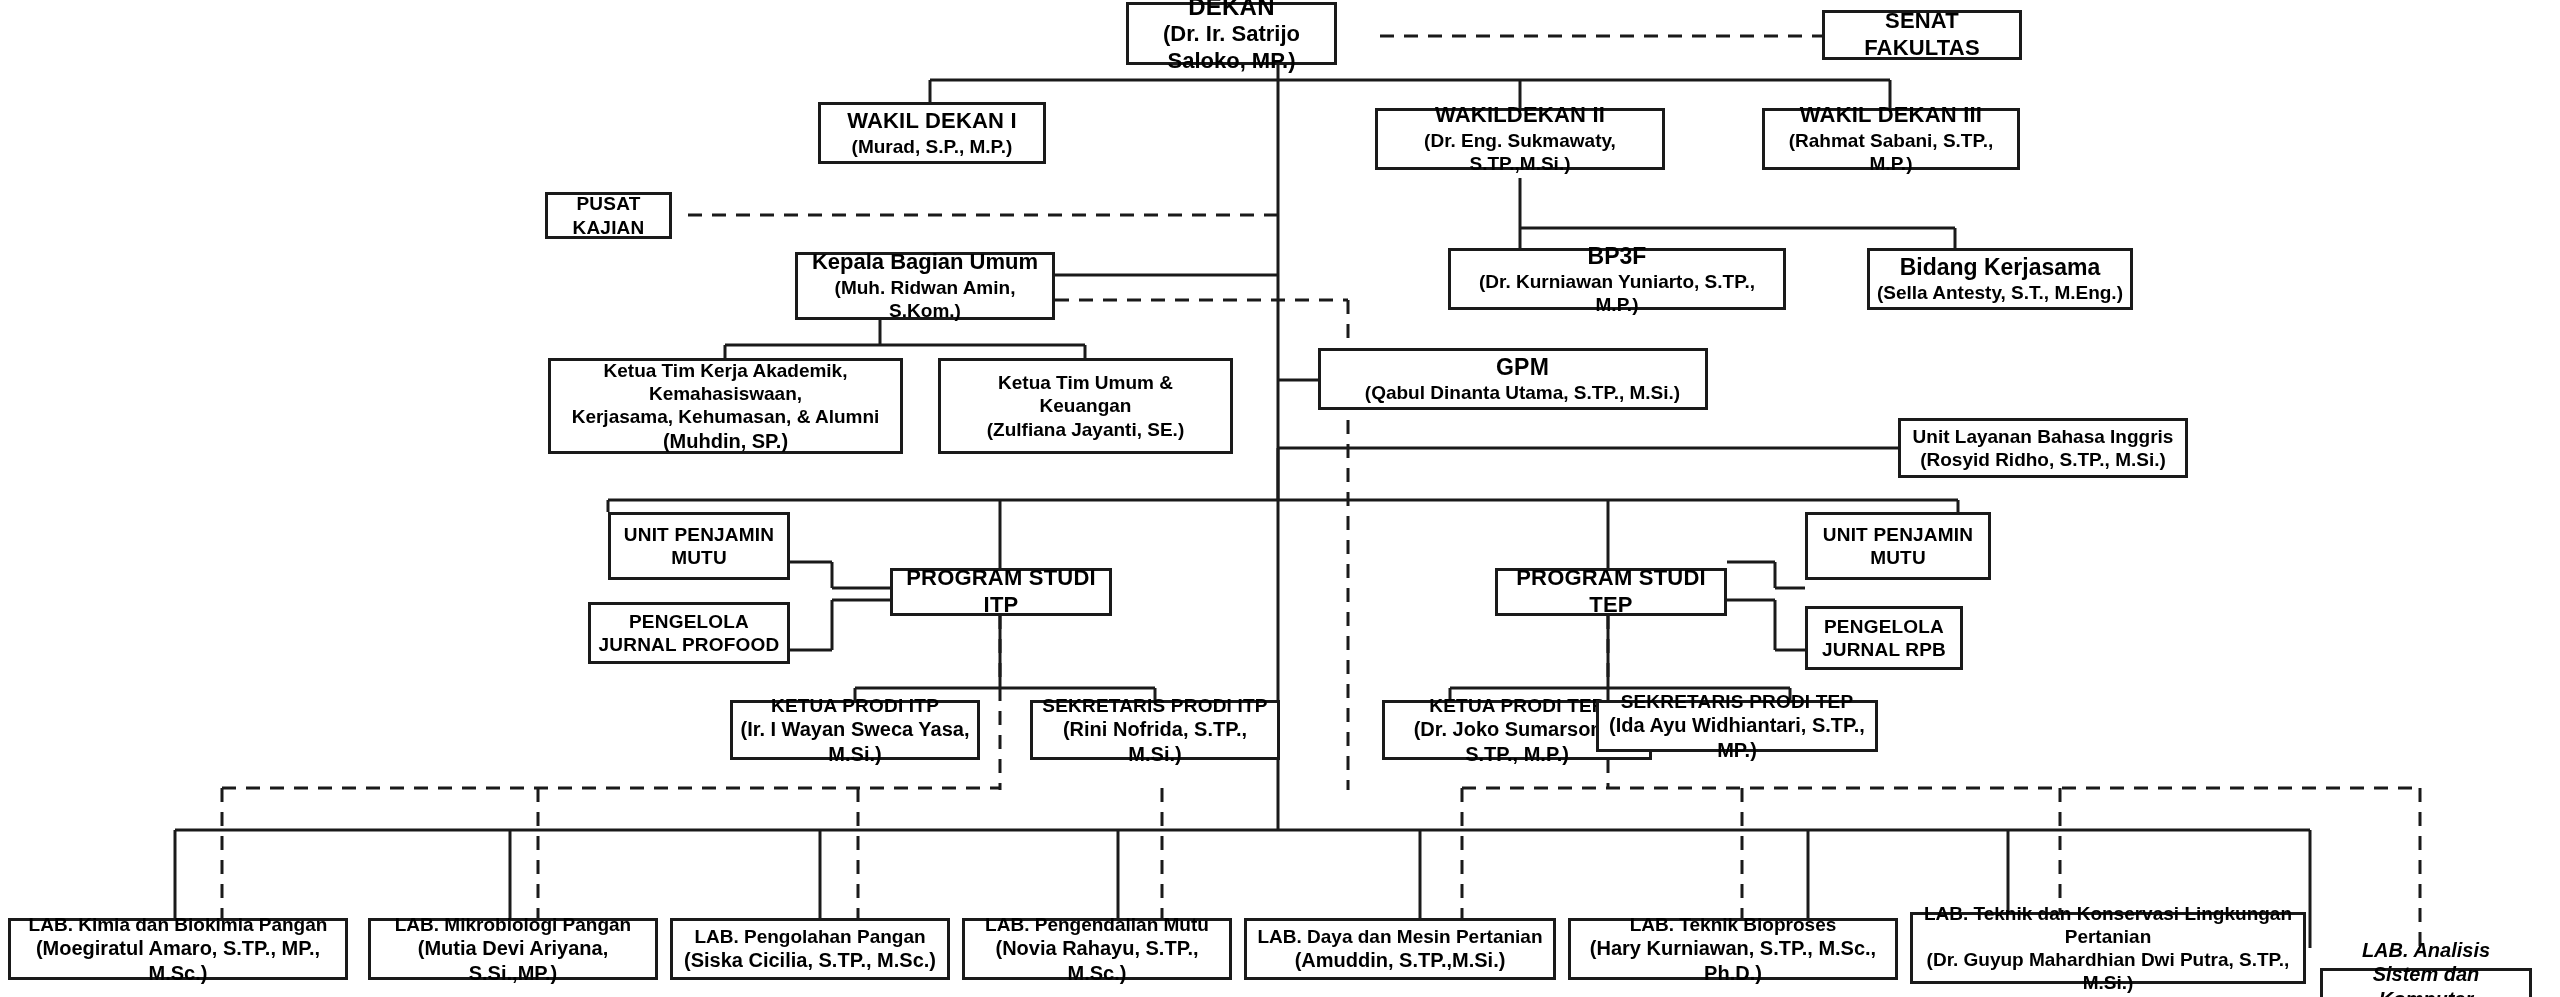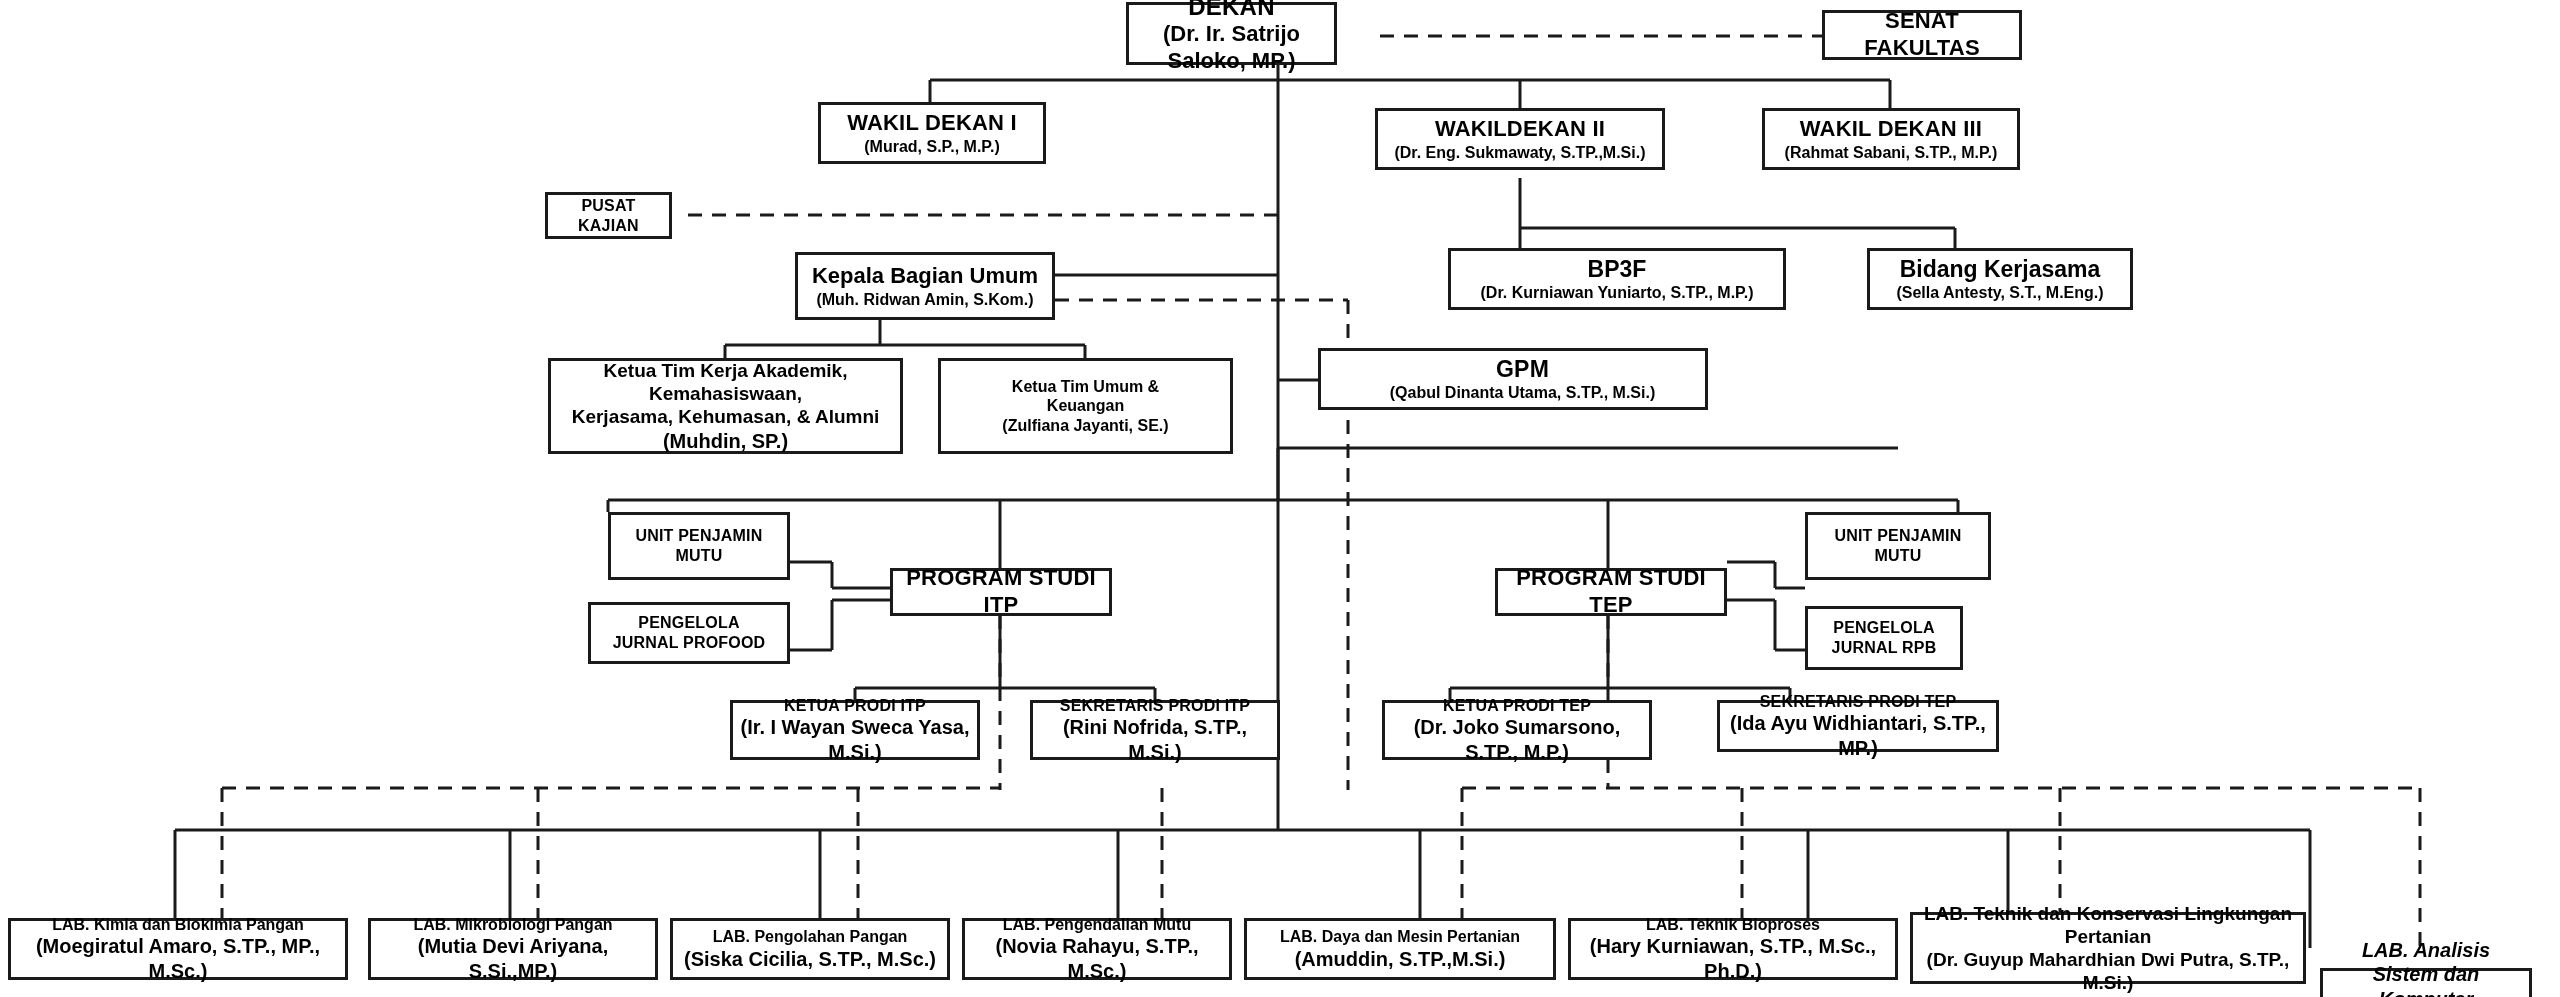--- a/index.html
+++ b/index.html
@@ -30,21 +30,21 @@
     color:#000000;
     line-height:1.22;
     padding:2px 6px;
     z-index:5;
   }
   .node .ttl{font-weight:bold;}
   .node .sub{font-weight:bold;}
   .f24{font-size:24px;}
   .f23{font-size:23px;}
   .f22{font-size:22px;}
-  .f21{font-size:16px;}
+  .f21{font-size:19px;}
   .f20{font-size:20px;}
   .f19{font-size:19px;}
   .caps{letter-spacing:.2px;}
 </style>
 </head>
 <body>
 
 <div id="chart">
 
   <svg id="wires" viewBox="0 0 2560 997" xmlns="http://www.w3.org/2000/svg">
@@ -200,20 +200,24 @@
     <div class="ttl f21">Ketua Tim Umum &amp;</div>
     <div class="ttl f21">Keuangan</div>
     <div class="sub f21">(Zulfiana Jayanti, SE.)</div>
   </div>
 
   <div class="node" style="left:1318px;top:348px;width:390px;height:62px;padding-left:25px;">
     <div class="ttl f23 caps">GPM</div>
     <div class="sub f21">(Qabul Dinanta Utama, S.TP., M.Si.)</div>
   </div>
 
+  <div class="node" style="left:1898px;top:418px;width:290px;height:60px;">
+    <div class="ttl f21">Unit Layanan Bahasa Inggris</div>
+    <div class="sub f21">(Rosyid Ridho, S.TP., M.Si.)</div>
+  </div>
 
   <div class="node" style="left:608px;top:512px;width:182px;height:68px;">
     <div class="ttl f21 caps">UNIT PENJAMIN</div>
     <div class="ttl f21 caps">MUTU</div>
   </div>
 
   <div class="node" style="left:588px;top:602px;width:202px;height:62px;">
     <div class="ttl f21 caps">PENGELOLA</div>
     <div class="ttl f21 caps">JURNAL PROFOOD</div>
   </div>
@@ -244,21 +248,21 @@
 
   <div class="node" style="left:1495px;top:568px;width:232px;height:48px;">
     <div class="ttl f22 caps">PROGRAM STUDI TEP</div>
   </div>
 
   <div class="node" style="left:1382px;top:700px;width:270px;height:60px;">
     <div class="ttl f21 caps">KETUA PRODI TEP</div>
     <div class="sub f20">(Dr. Joko Sumarsono, S.TP., M.P.)</div>
   </div>
 
-  <div class="node" style="left:1717px;top:700px;width:282px;height:52px;">
+  <div class="node" style="left:1596px;top:700px;width:282px;height:52px;">
     <div class="ttl f21 caps">SEKRETARIS PRODI TEP</div>
     <div class="sub f20">(Ida Ayu Widhiantari, S.TP., MP.)</div>
   </div>
 
   <div class="node" style="left:8px;top:918px;width:340px;height:62px;">
     <div class="ttl f21">LAB. Kimia dan Biokimia Pangan</div>
     <div class="sub f20">(Moegiratul Amaro, S.TP., MP., M.Sc.)</div>
   </div>
 
   <div class="node" style="left:368px;top:918px;width:290px;height:62px;">

